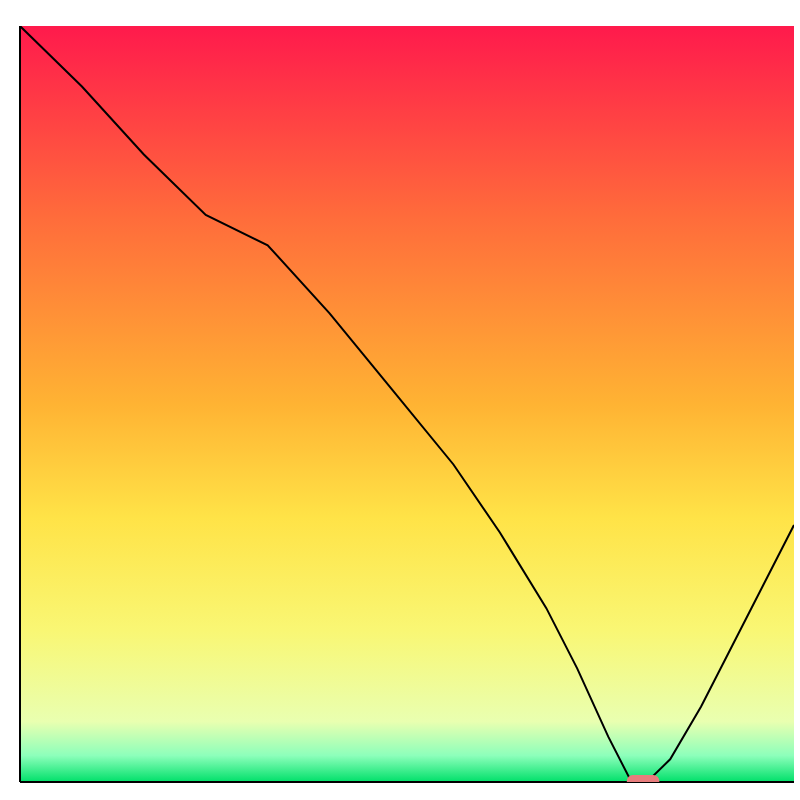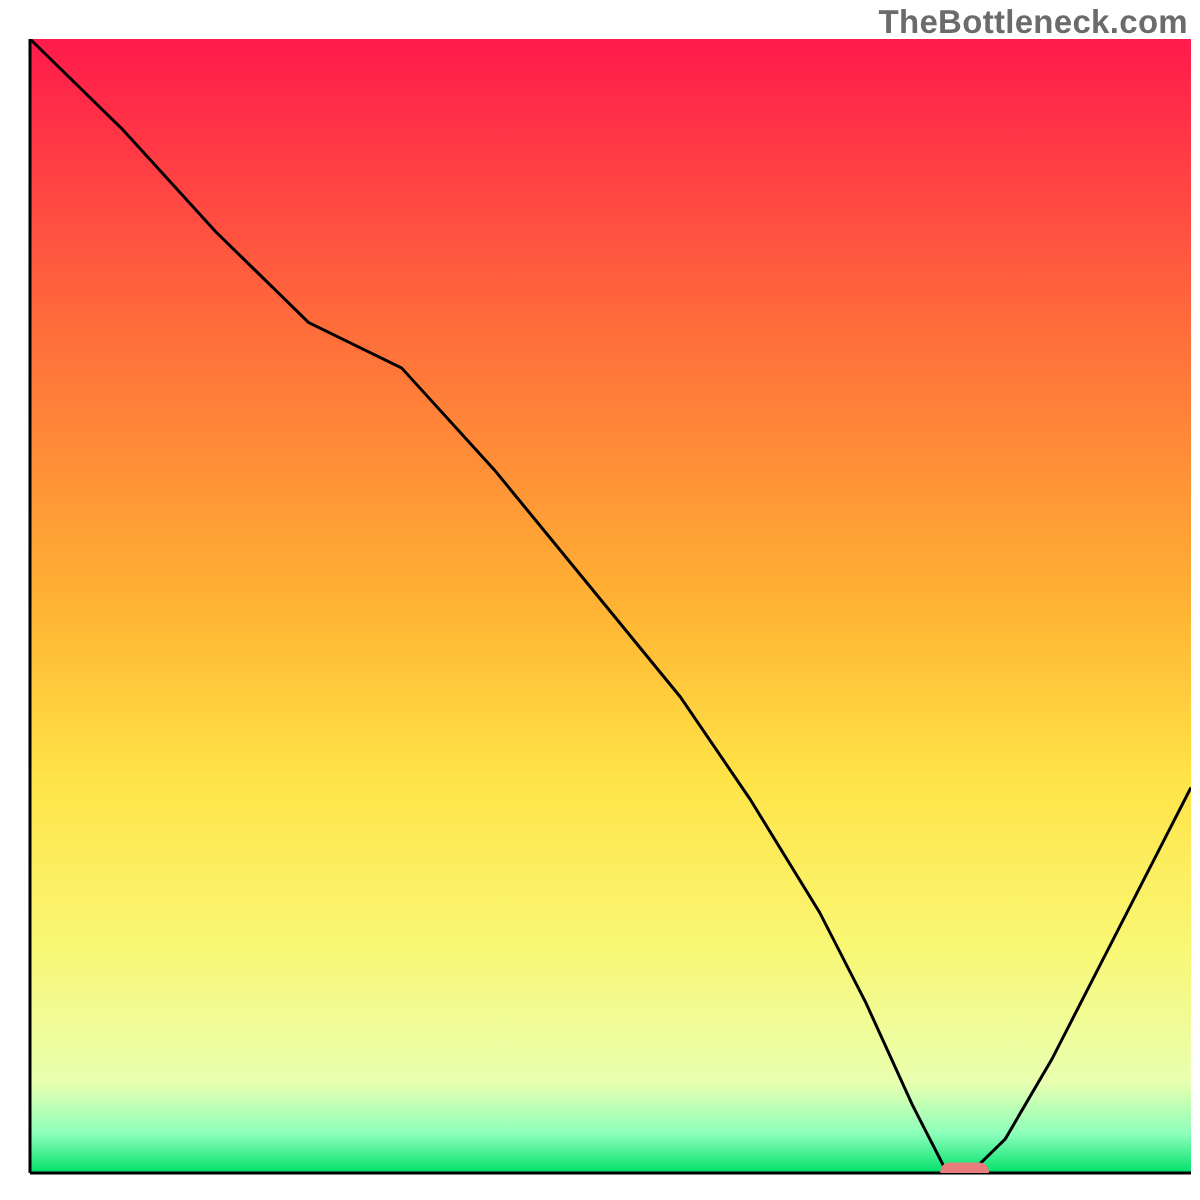--- a/index.html
+++ b/index.html
@@ -30,21 +30,20 @@
     top: 0;
     left: 0;
     width: 800px;
     height: 800px;
   }
 </style>
 </head>
 <body>
 
 <div class="container">
-  <div class="watermark">TheBottleneck.com</div>
 
   <svg class="plot" viewBox="0 0 800 800" preserveAspectRatio="none">
     <defs>
       <linearGradient id="bg-grad" x1="0" y1="0" x2="0" y2="1">
           <stop offset="0%" stop-color="#ff1a4c"></stop>
           <stop offset="25%" stop-color="#ff6b3b"></stop>
           <stop offset="50%" stop-color="#ffb333"></stop>
           <stop offset="65%" stop-color="#ffe347"></stop>
           <stop offset="80%" stop-color="#f9f774"></stop>
           <stop offset="92%" stop-color="#e9ffb0"></stop>

